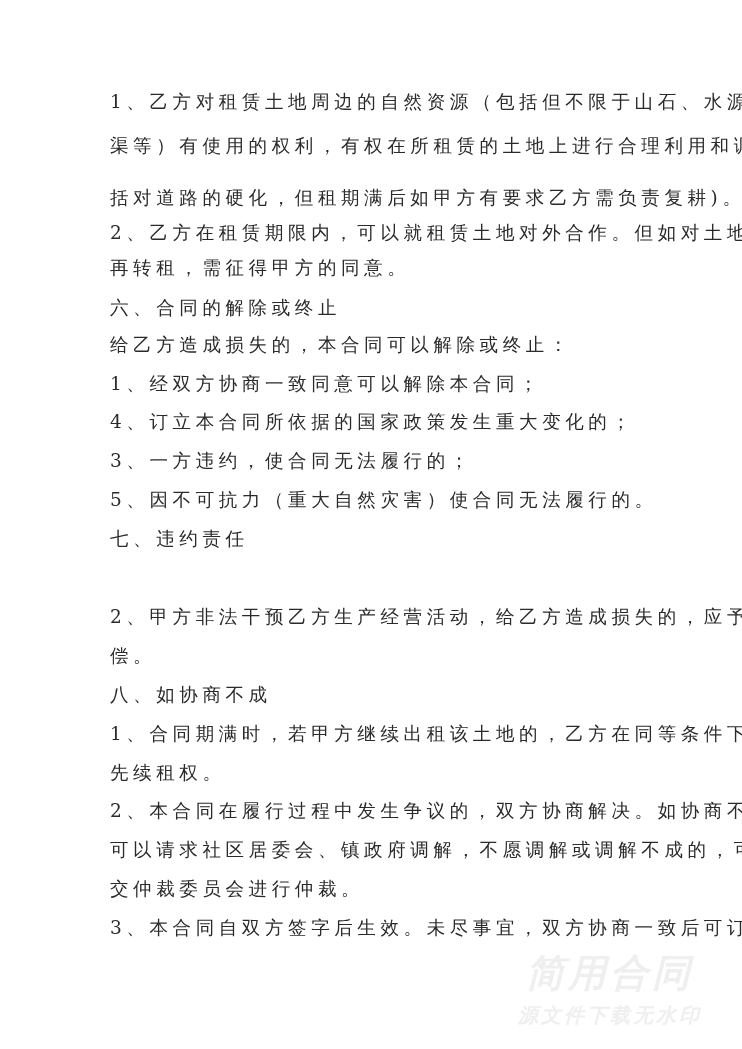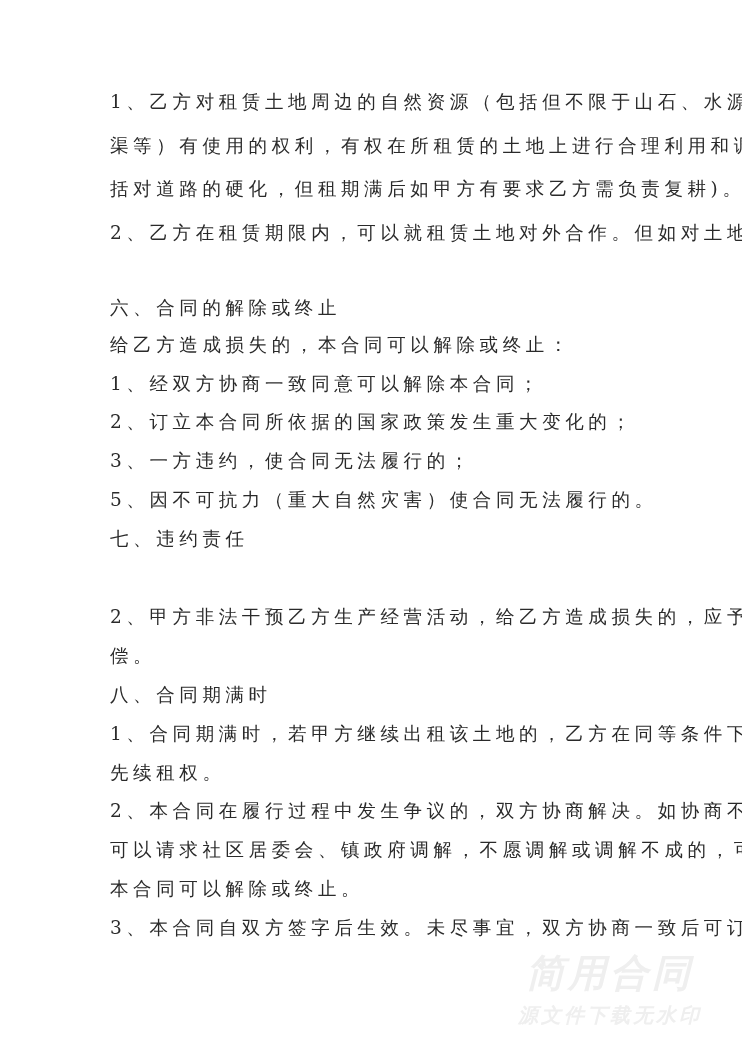--- a/index.html
+++ b/index.html
@@ -54,36 +54,37 @@
       line-height: 28px;
       margin-top: 6px;
     }
   </style>
 </head>
 <body>
 
 <div class="page">
   <div class="line" style="top:90px">1、乙方对租赁土地周边的自然资源（包括但不限于山石、水源、沟</div>
   <div class="line" style="top:134px">渠等）有使用的权利，有权在所租赁的土地上进行合理利用和调整(包</div>
-  <div class="line" style="top:177px">括对道路的硬化，但租期满后如甲方有要求乙方需负责复耕)。</div>
+  <div class="line" style="top:186px">括对道路的硬化，但租期满后如甲方有要求乙方需负责复耕)。</div>
   <div class="line" style="top:221px">2、乙方在租赁期限内，可以就租赁土地对外合作。但如对土地进行</div>
+  <div class="line" style="top:256px">再转租，需征得甲方的同意。</div>
   <div class="line" style="top:296px">六、合同的解除或终止</div>
   <div class="line" style="top:333px">给乙方造成损失的，本合同可以解除或终止：</div>
   <div class="line" style="top:372px">1、经双方协商一致同意可以解除本合同；</div>
-  <div class="line" style="top:410px">2、订立本合同所依据的国家政策发生重大变化的；</div>
+  <div class="line" style="top:410px">4、订立本合同所依据的国家政策发生重大变化的；</div>
   <div class="line" style="top:449px">3、一方违约，使合同无法履行的；</div>
   <div class="line" style="top:488px">5、因不可抗力（重大自然灾害）使合同无法履行的。</div>
   <div class="line" style="top:527px">七、违约责任</div>
   <div class="line" style="top:605px">2、甲方非法干预乙方生产经营活动，给乙方造成损失的，应予以赔</div>
   <div class="line" style="top:644px">偿。</div>
-  <div class="line" style="top:683px">八、合同期满时</div>
+  <div class="line" style="top:683px">八、如协商不成</div>
   <div class="line" style="top:722px">1、合同期满时，若甲方继续出租该土地的，乙方在同等条件下有优</div>
   <div class="line" style="top:761px">先续租权。</div>
   <div class="line" style="top:799px">2、本合同在履行过程中发生争议的，双方协商解决。如协商不成，</div>
   <div class="line" style="top:838px">可以请求社区居委会、镇政府调解，不愿调解或调解不成的，可以提</div>
-  <div class="line" style="top:877px">本合同可以解除或终止。</div>
+  <div class="line" style="top:877px">交仲裁委员会进行仲裁。</div>
   <div class="line" style="top:916px">3、本合同自双方签字后生效。未尽事宜，双方协商一致后可订立补</div>
 
   <div class="watermark">
     <div class="wm-title">简用合同</div>
     <div class="wm-sub">源文件下载无水印</div>
   </div>
 </div>
 
 </body></html>

